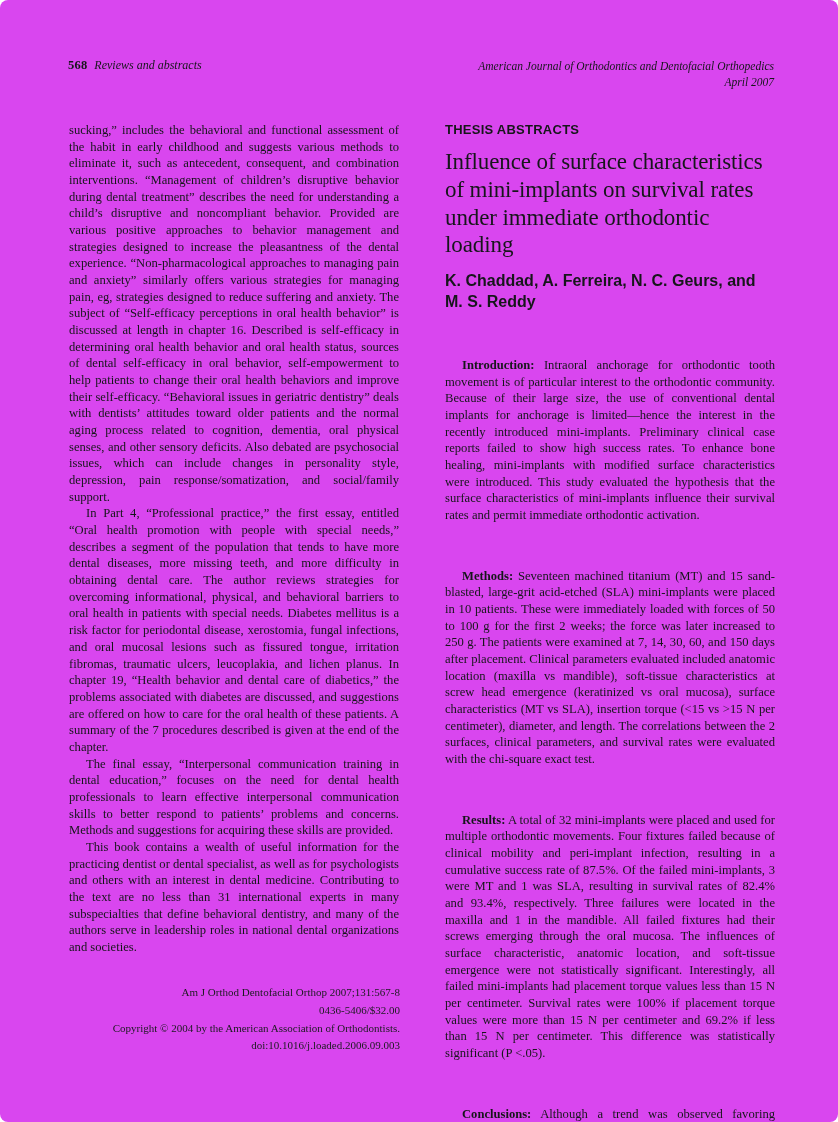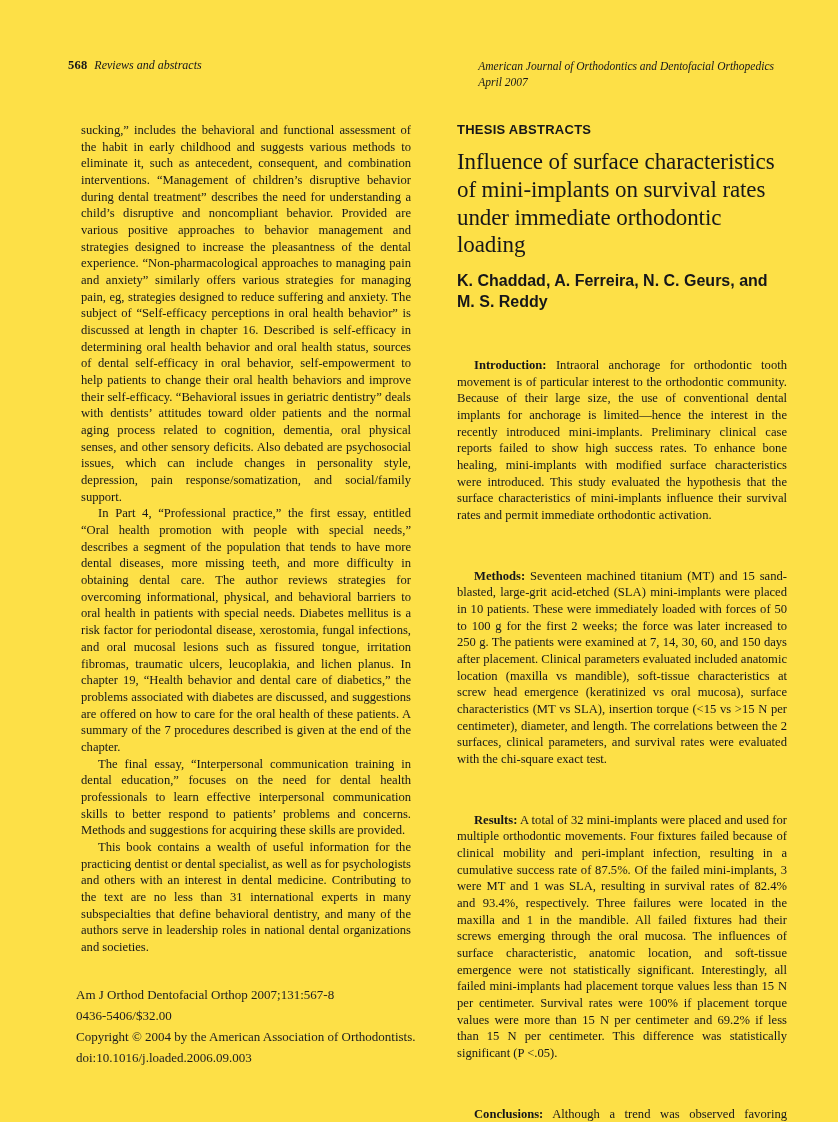--- a/index.html
+++ b/index.html
@@ -14,21 +14,22 @@
     color: #16161a;
     position: relative;
     overflow: hidden;
   }
 
   .page {
     position: absolute;
     left: 0; top: 0;
     width: 838px;
     height: 1122px;
-    background: #fde047;
+    background: #d946ef;
+    border-radius: 8px;
   }
 
   
   .running-head {
     position: absolute;
     left: 68px;
     top: 58px;
     width: 706px;
     display: flex;
     justify-content: space-between;
@@ -44,30 +45,30 @@
     font-style: normal;
     font-size: 12.5px;
     letter-spacing: .2px;
   }
   .rh-section {
     font-style: italic;
     font-size: 12px;
     margin-left: 7px;
   }
   .rh-right {
-    text-align: left;
+    text-align: right;
     font-style: italic;
     font-size: 11.5px;
     line-height: 1.42;
   }
 
   
   .columns {
     position: absolute;
-    left: 81px;
+    left: 69px;
     top: 122px;
     width: 706px;
     height: 940px;
   }
   .col {
     position: absolute;
     top: 0;
     width: 330px;
   }
   .col-left  { left: 0; }
@@ -119,26 +120,27 @@
     text-align: left;
   }
   .runin {
     font-weight: bold;
   }
   .abstract-para { text-indent: 17px; margin-top: 44px; }
 
   
   .imprint {
     position: absolute;
-    left: 76px;
+    left: 60px;
     top: 984px;
     width: 340px;
-    font-size: 13px;
+    font-size: 11px;
     line-height: 1.62;
     color: #1b1b1f;
+    text-align: right;
   }
   .imprint div { white-space: nowrap; }
 </style>
 </head>
 <body>
 
 <div class="page">
 
   <div class="running-head">
     <div class="rh-left">

